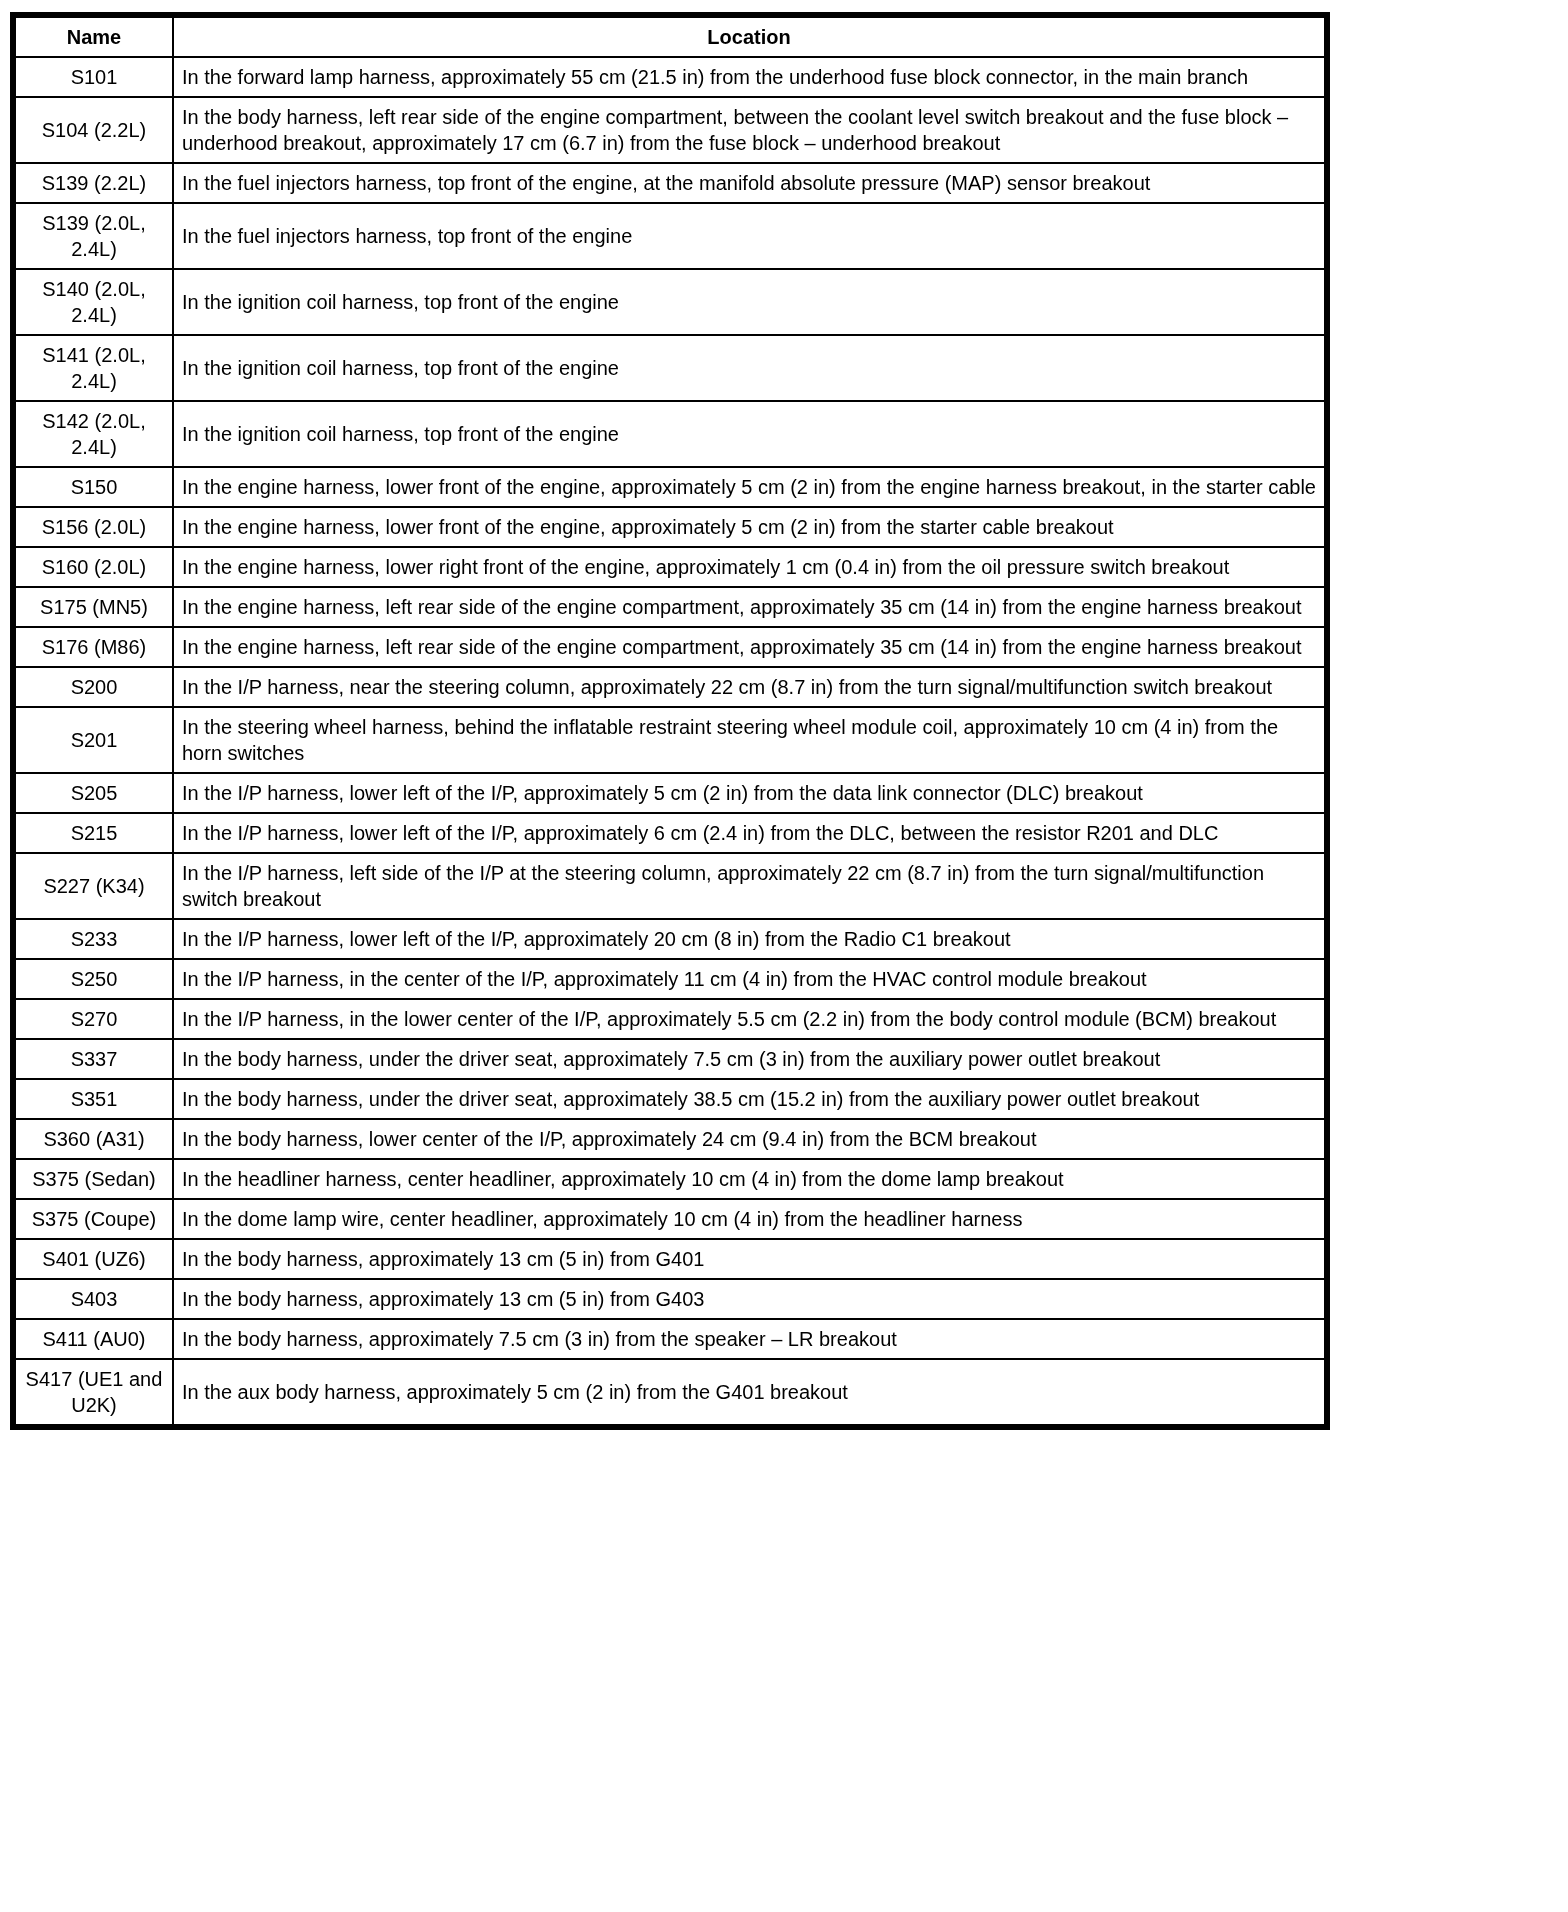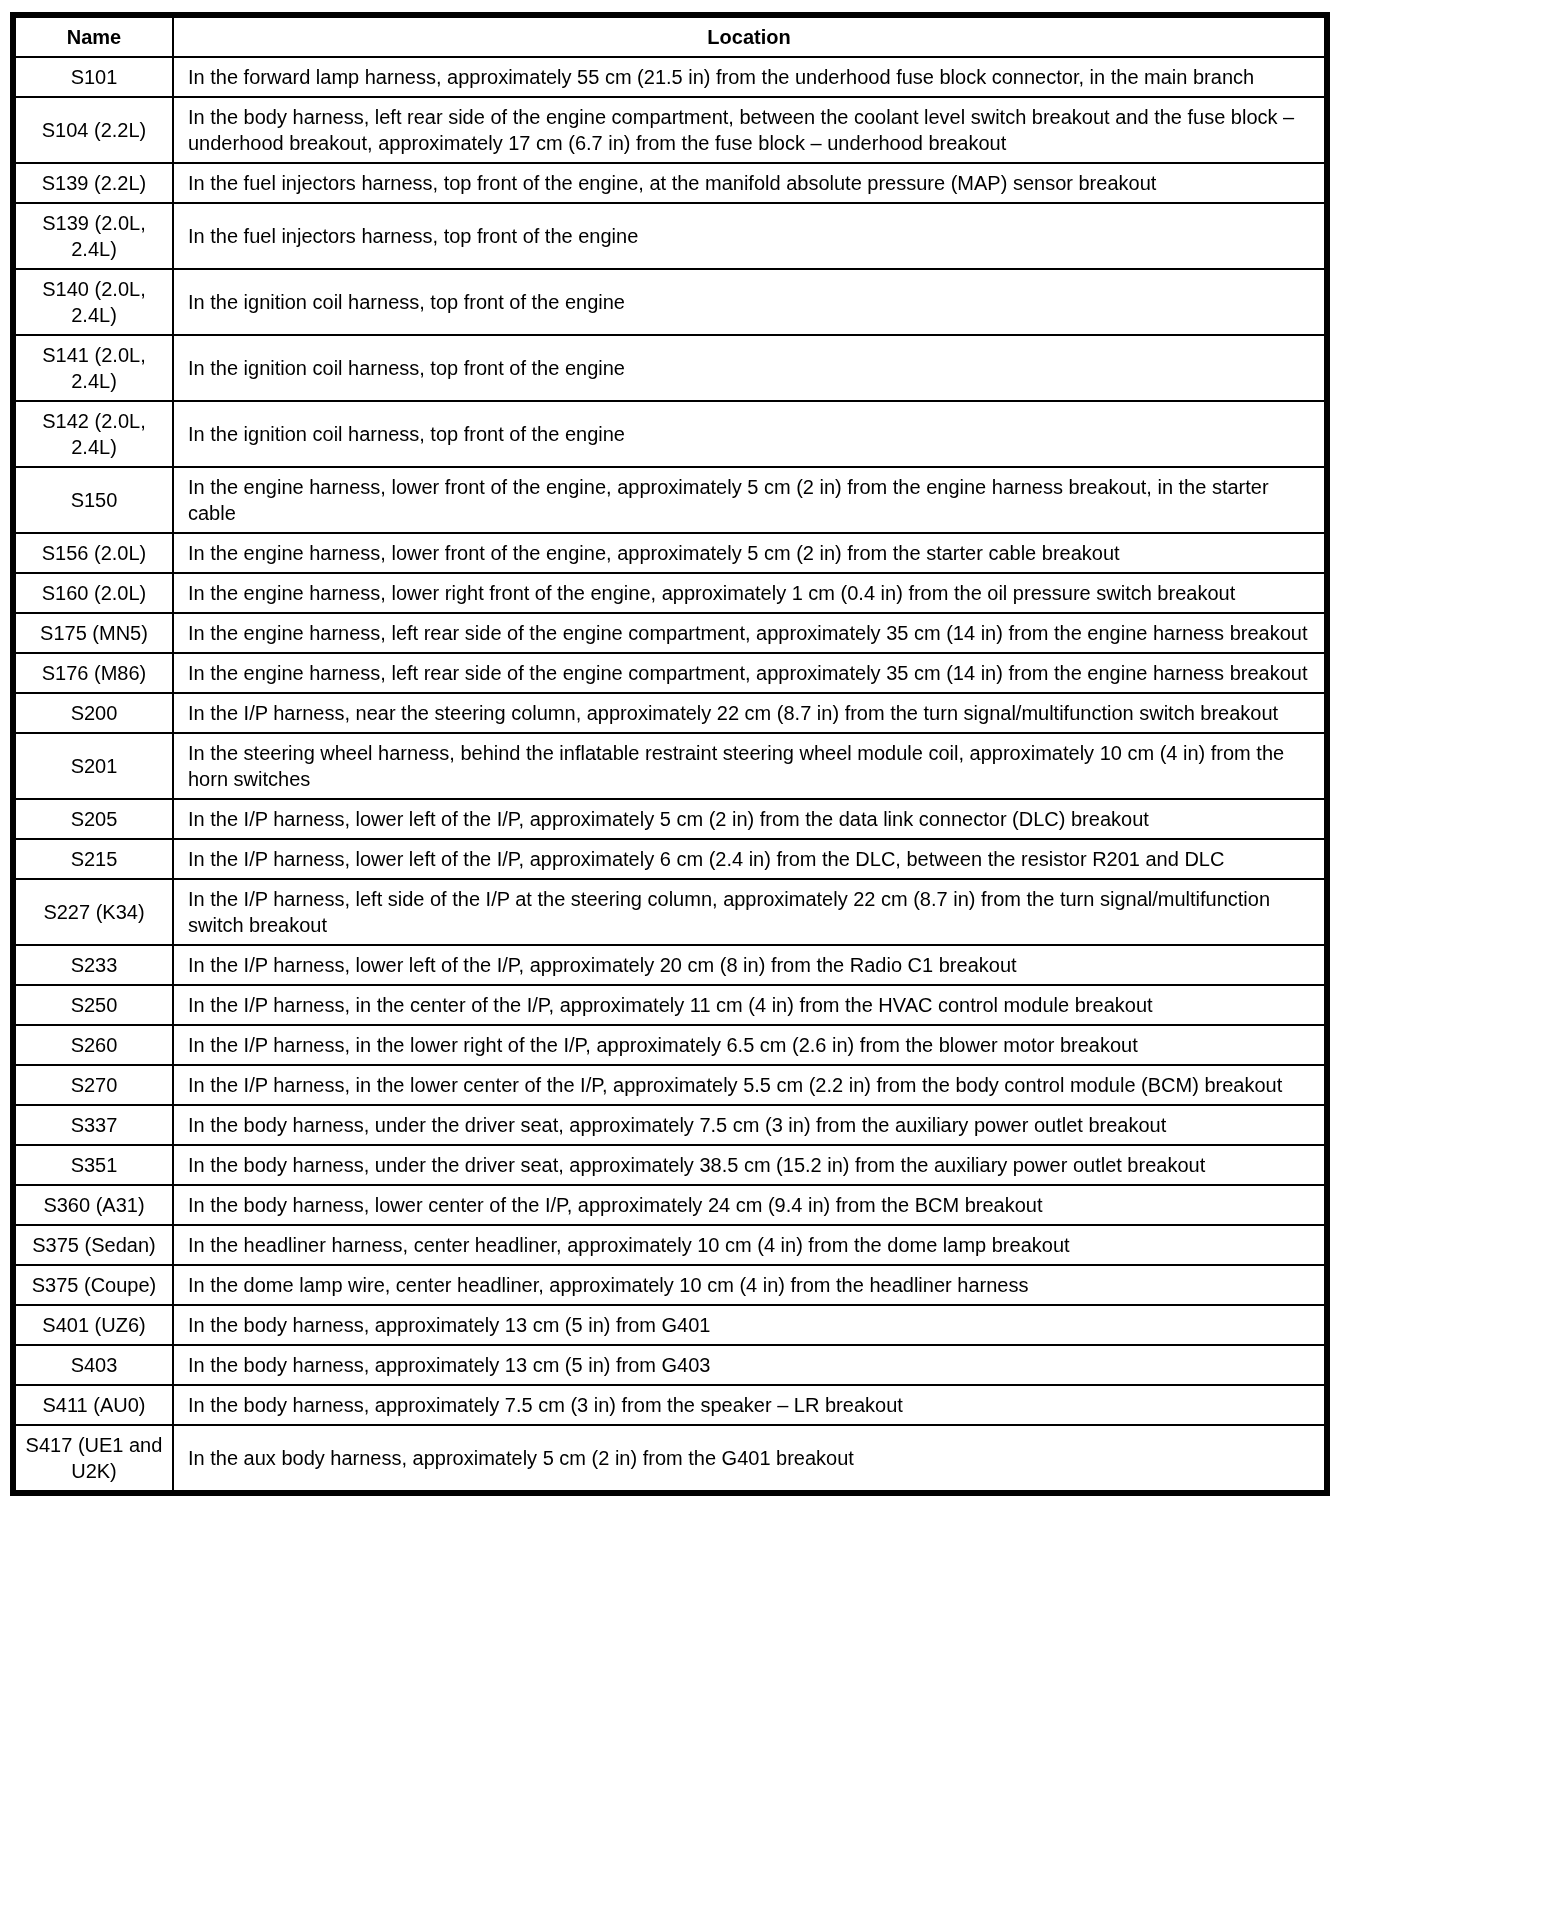--- a/index.html
+++ b/index.html
@@ -29,21 +29,21 @@
     vertical-align: middle;
   }
   th.name-head, td.name-cell {
     width: 148px;
     text-align: center;
     padding: 6px 4px;
     border-right-width: 4px;
   }
   th.loc-head, td.loc-cell {
     text-align: left;
-    padding: 6px 14px;
+    padding: 6px 8px;
   }
   thead th {
     font-weight: bold;
     padding-top: 4px;
     padding-bottom: 4px;
     border-bottom-width: 3px;
   }
   th.loc-head { text-align: center; }
 </style>
 </head>
@@ -128,24 +128,20 @@
         </tr>
         <tr>
           <td class="name-cell">S233</td>
           <td class="loc-cell">In the I/P harness, lower left of the I/P, approximately 20 cm (8 in) from the Radio C1 breakout</td>
         </tr>
         <tr>
           <td class="name-cell">S250</td>
           <td class="loc-cell">In the I/P harness, in the center of the I/P, approximately 11 cm (4 in) from the HVAC control module breakout</td>
         </tr>
         <tr>
-          <td class="name-cell">S260</td>
-          <td class="loc-cell">In the I/P harness, in the lower right of the I/P, approximately 6.5 cm (2.6 in) from the blower motor breakout</td>
-        </tr>
-        <tr>
           <td class="name-cell">S270</td>
           <td class="loc-cell">In the I/P harness, in the lower center of the I/P, approximately 5.5 cm (2.2 in) from the body control module (BCM) breakout</td>
         </tr>
         <tr>
           <td class="name-cell">S337</td>
           <td class="loc-cell">In the body harness, under the driver seat, approximately 7.5 cm (3 in) from the auxiliary power outlet breakout</td>
         </tr>
         <tr>
           <td class="name-cell">S351</td>
           <td class="loc-cell">In the body harness, under the driver seat, approximately 38.5 cm (15.2 in) from the auxiliary power outlet breakout</td>

